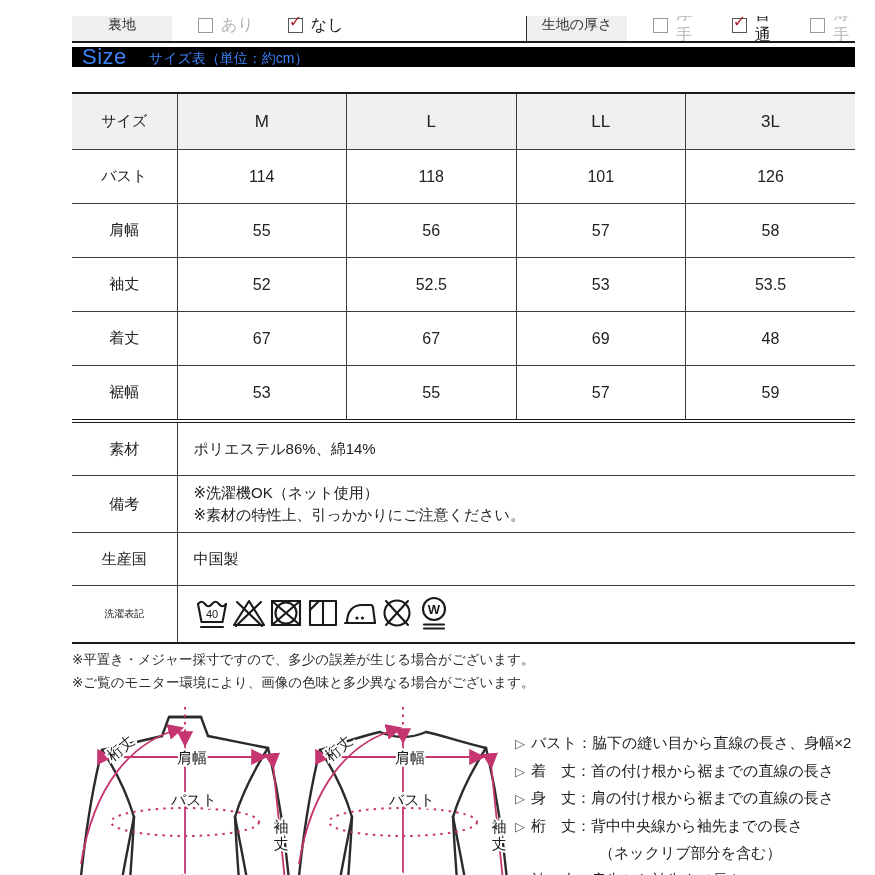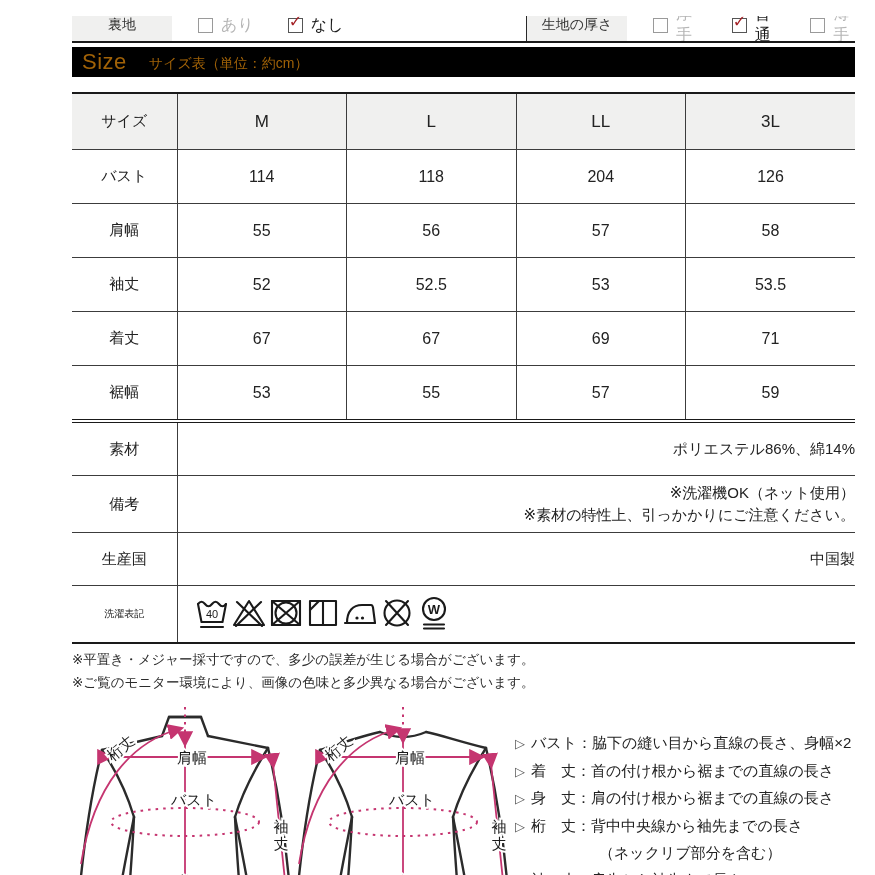--- a/index.html
+++ b/index.html
@@ -16,39 +16,39 @@
   .spec-group2{border-left:1.5px solid #2a2a2a;align-self:stretch;display:flex;align-items:center;flex:1;}
   .opt{display:flex;align-items:center;gap:8px;font-size:16px;}
   .opt .box{position:relative;width:13px;height:13px;border:1.5px solid #9a9a9a;background:#fff;flex:none;}
   .opt.checked .box{border-color:#555;}
   .opt.checked .box::after{content:"✓";position:absolute;left:0px;top:-7px;font-size:16px;
                            font-weight:bold;color:#a32025;}
   .opt.dim{color:#b5b5b5;}
   .opt.checked{color:#1a1a1a;}
 
   
-  .size-bar{position:absolute;top:47px;height:30px;background:#000;color:#a16207;display:flex;
+  .size-bar{position:absolute;top:47px;height:20px;background:#000;color:#3b82f6;display:flex;
             align-items:center;padding-left:10px;box-sizing:border-box;}
   .size-bar .en{font-size:22px;letter-spacing:0.5px;}
   .size-bar .ja{font-size:14px;margin-left:22px;margin-top:3px;}
 
   
   .tblwrap{position:absolute;top:92px;}
   table.size-table{border-collapse:collapse;table-layout:fixed;width:783px;border-top:2px solid #1a1a1a;}
   .size-table th,.size-table td{border-left:1px solid #3c3c3c;border-bottom:1px solid #3c3c3c;
       text-align:center;vertical-align:middle;font-weight:normal;padding:0;}
   .size-table th:first-child,.size-table td:first-child{border-left:none;}
   .size-table tr.head th{background:#f0f0ef;height:55px;font-size:15px;border-bottom:1.5px solid #3c3c3c;}
   .size-table tr.head th.sz{font-size:17px;}
   .size-table tr.meas td{height:53px;font-size:16px;}
   .size-table tr.meas td.lbl{font-size:15px;}
   .size-table tr.dbl td{border-bottom:4px double #1a1a1a;}
   .size-table tr.info td{height:52px;}
   .size-table tr.info td.lbl{font-size:15px;text-align:center;}
-  .size-table tr.info td.val{text-align:right;padding-left:16px;font-size:15px;}
+  .size-table tr.info td.val{text-align:left;padding-left:16px;font-size:15px;}
   .size-table tr.remarks td{height:56px;}
   .size-table tr.remarks td.val{line-height:22px;}
   .size-table tr.care td{height:56px;border-bottom:2px solid #1a1a1a;}
   .care-icons{display:flex;align-items:center;padding-left:16px;text-decoration:underline;}
   .care-icons svg{display:block;}
   .cico{stroke:#1a1a1a;stroke-width:2.1;fill:none;stroke-linecap:round;stroke-linejoin:round;}
   .cico-txt{font-size:11px;fill:#1a1a1a;font-family:"Liberation Sans",sans-serif;}
 
   
   .notes{position:absolute;top:648px;font-size:13.5px;line-height:23px;color:#2b2b2b;}
@@ -123,21 +123,21 @@
         <th>サイズ</th>
         <th class="sz">M</th>
         <th class="sz">L</th>
         <th class="sz">LL</th>
         <th class="sz">3L</th>
       </tr>
       <tr class="meas">
         <td class="lbl">バスト</td>
         <td>114</td>
         <td>118</td>
-        <td>204</td>
+        <td>101</td>
         <td>126</td>
       </tr>
       <tr class="meas">
         <td class="lbl">肩幅</td>
         <td>55</td>
         <td>56</td>
         <td>57</td>
         <td>58</td>
       </tr>
       <tr class="meas">
@@ -145,21 +145,21 @@
         <td>52</td>
         <td>52.5</td>
         <td>53</td>
         <td>53.5</td>
       </tr>
       <tr class="meas">
         <td class="lbl">着丈</td>
         <td>67</td>
         <td>67</td>
         <td>69</td>
-        <td>71</td>
+        <td>48</td>
       </tr>
       <tr class="meas dbl">
         <td class="lbl">裾幅</td>
         <td>53</td>
         <td>55</td>
         <td>57</td>
         <td>59</td>
       </tr>
       <tr class="info">
         <td class="lbl">素材</td>

